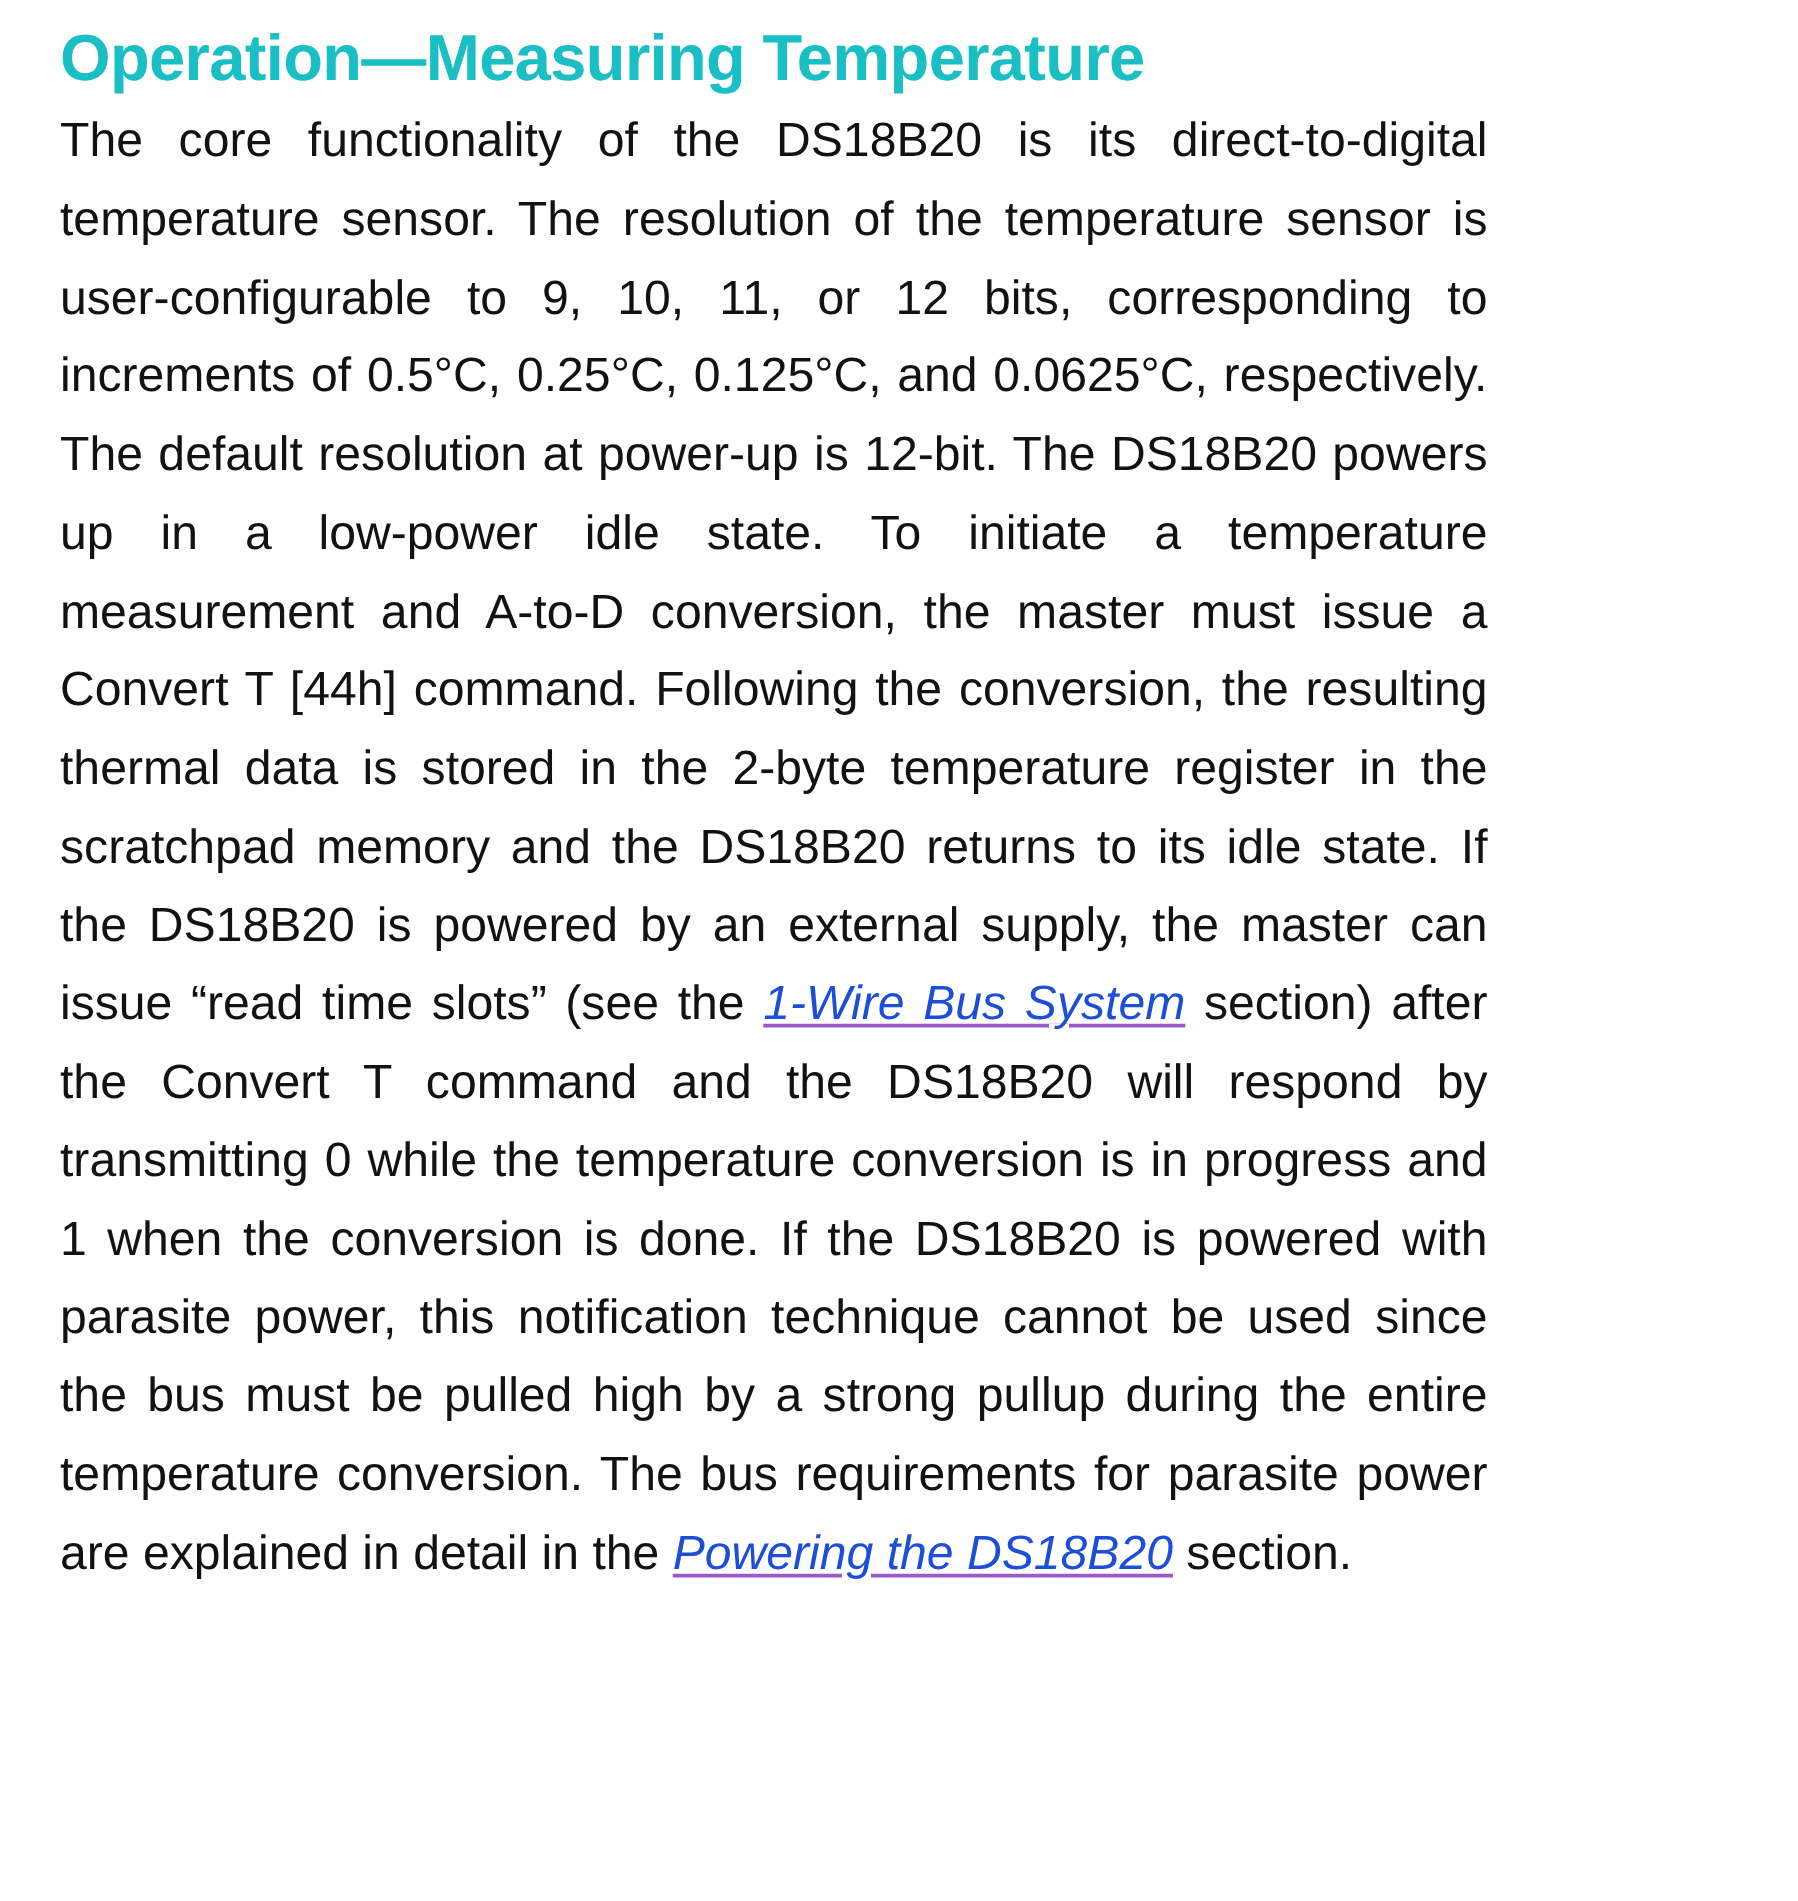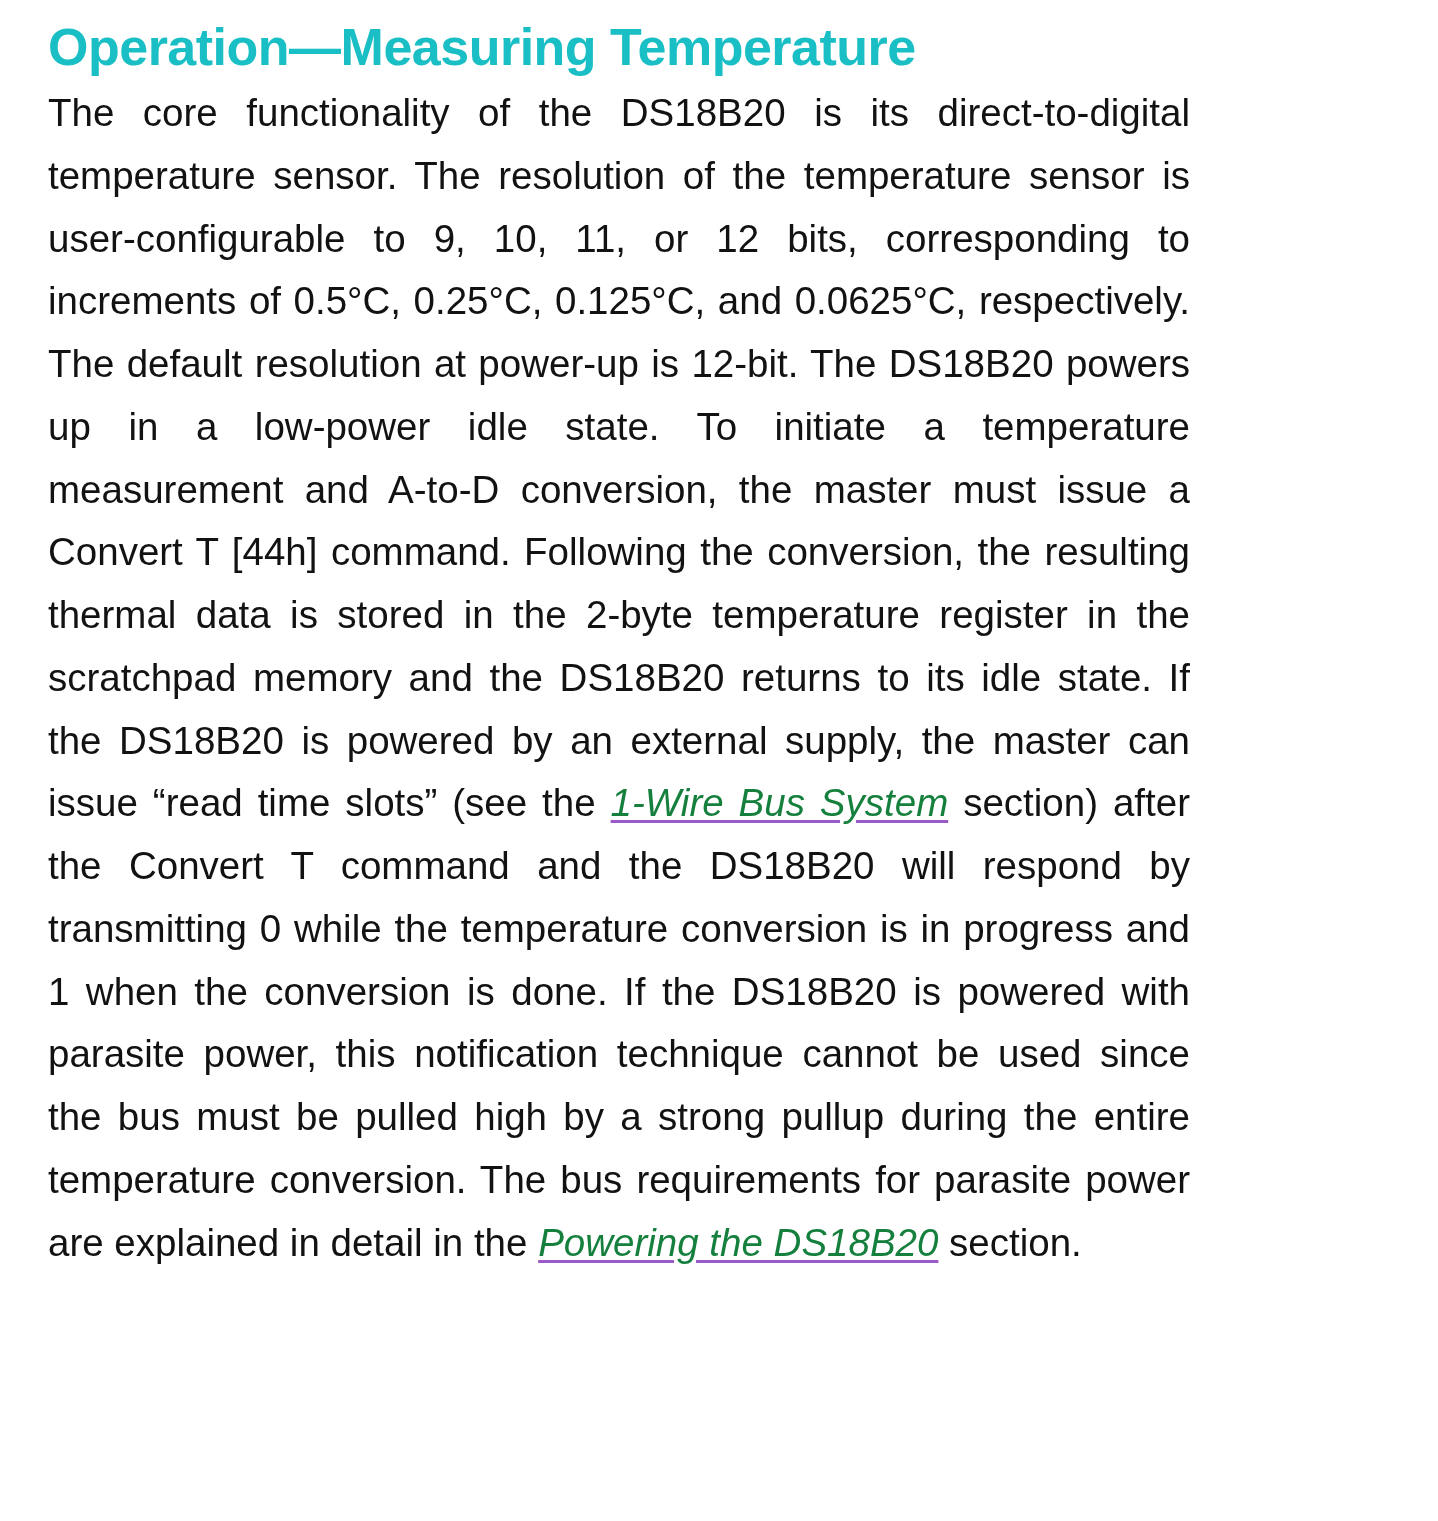--- a/index.html
+++ b/index.html
@@ -33,21 +33,21 @@
     line-height: 1.63;
     text-align: justify;
     text-justify: inter-word;
     color: #121212;
     hyphens: none;
   }
   .body-text p {
     margin: 0;
   }
   .xref {
-    color: #15803d;
+    color: #1d4ed8;
     font-style: italic;
     text-decoration: underline;
     text-decoration-color: #9b59c9;
     text-underline-offset: 4px;
   }
 </style>
 </head>
 <body>
 
 <div class="page">

